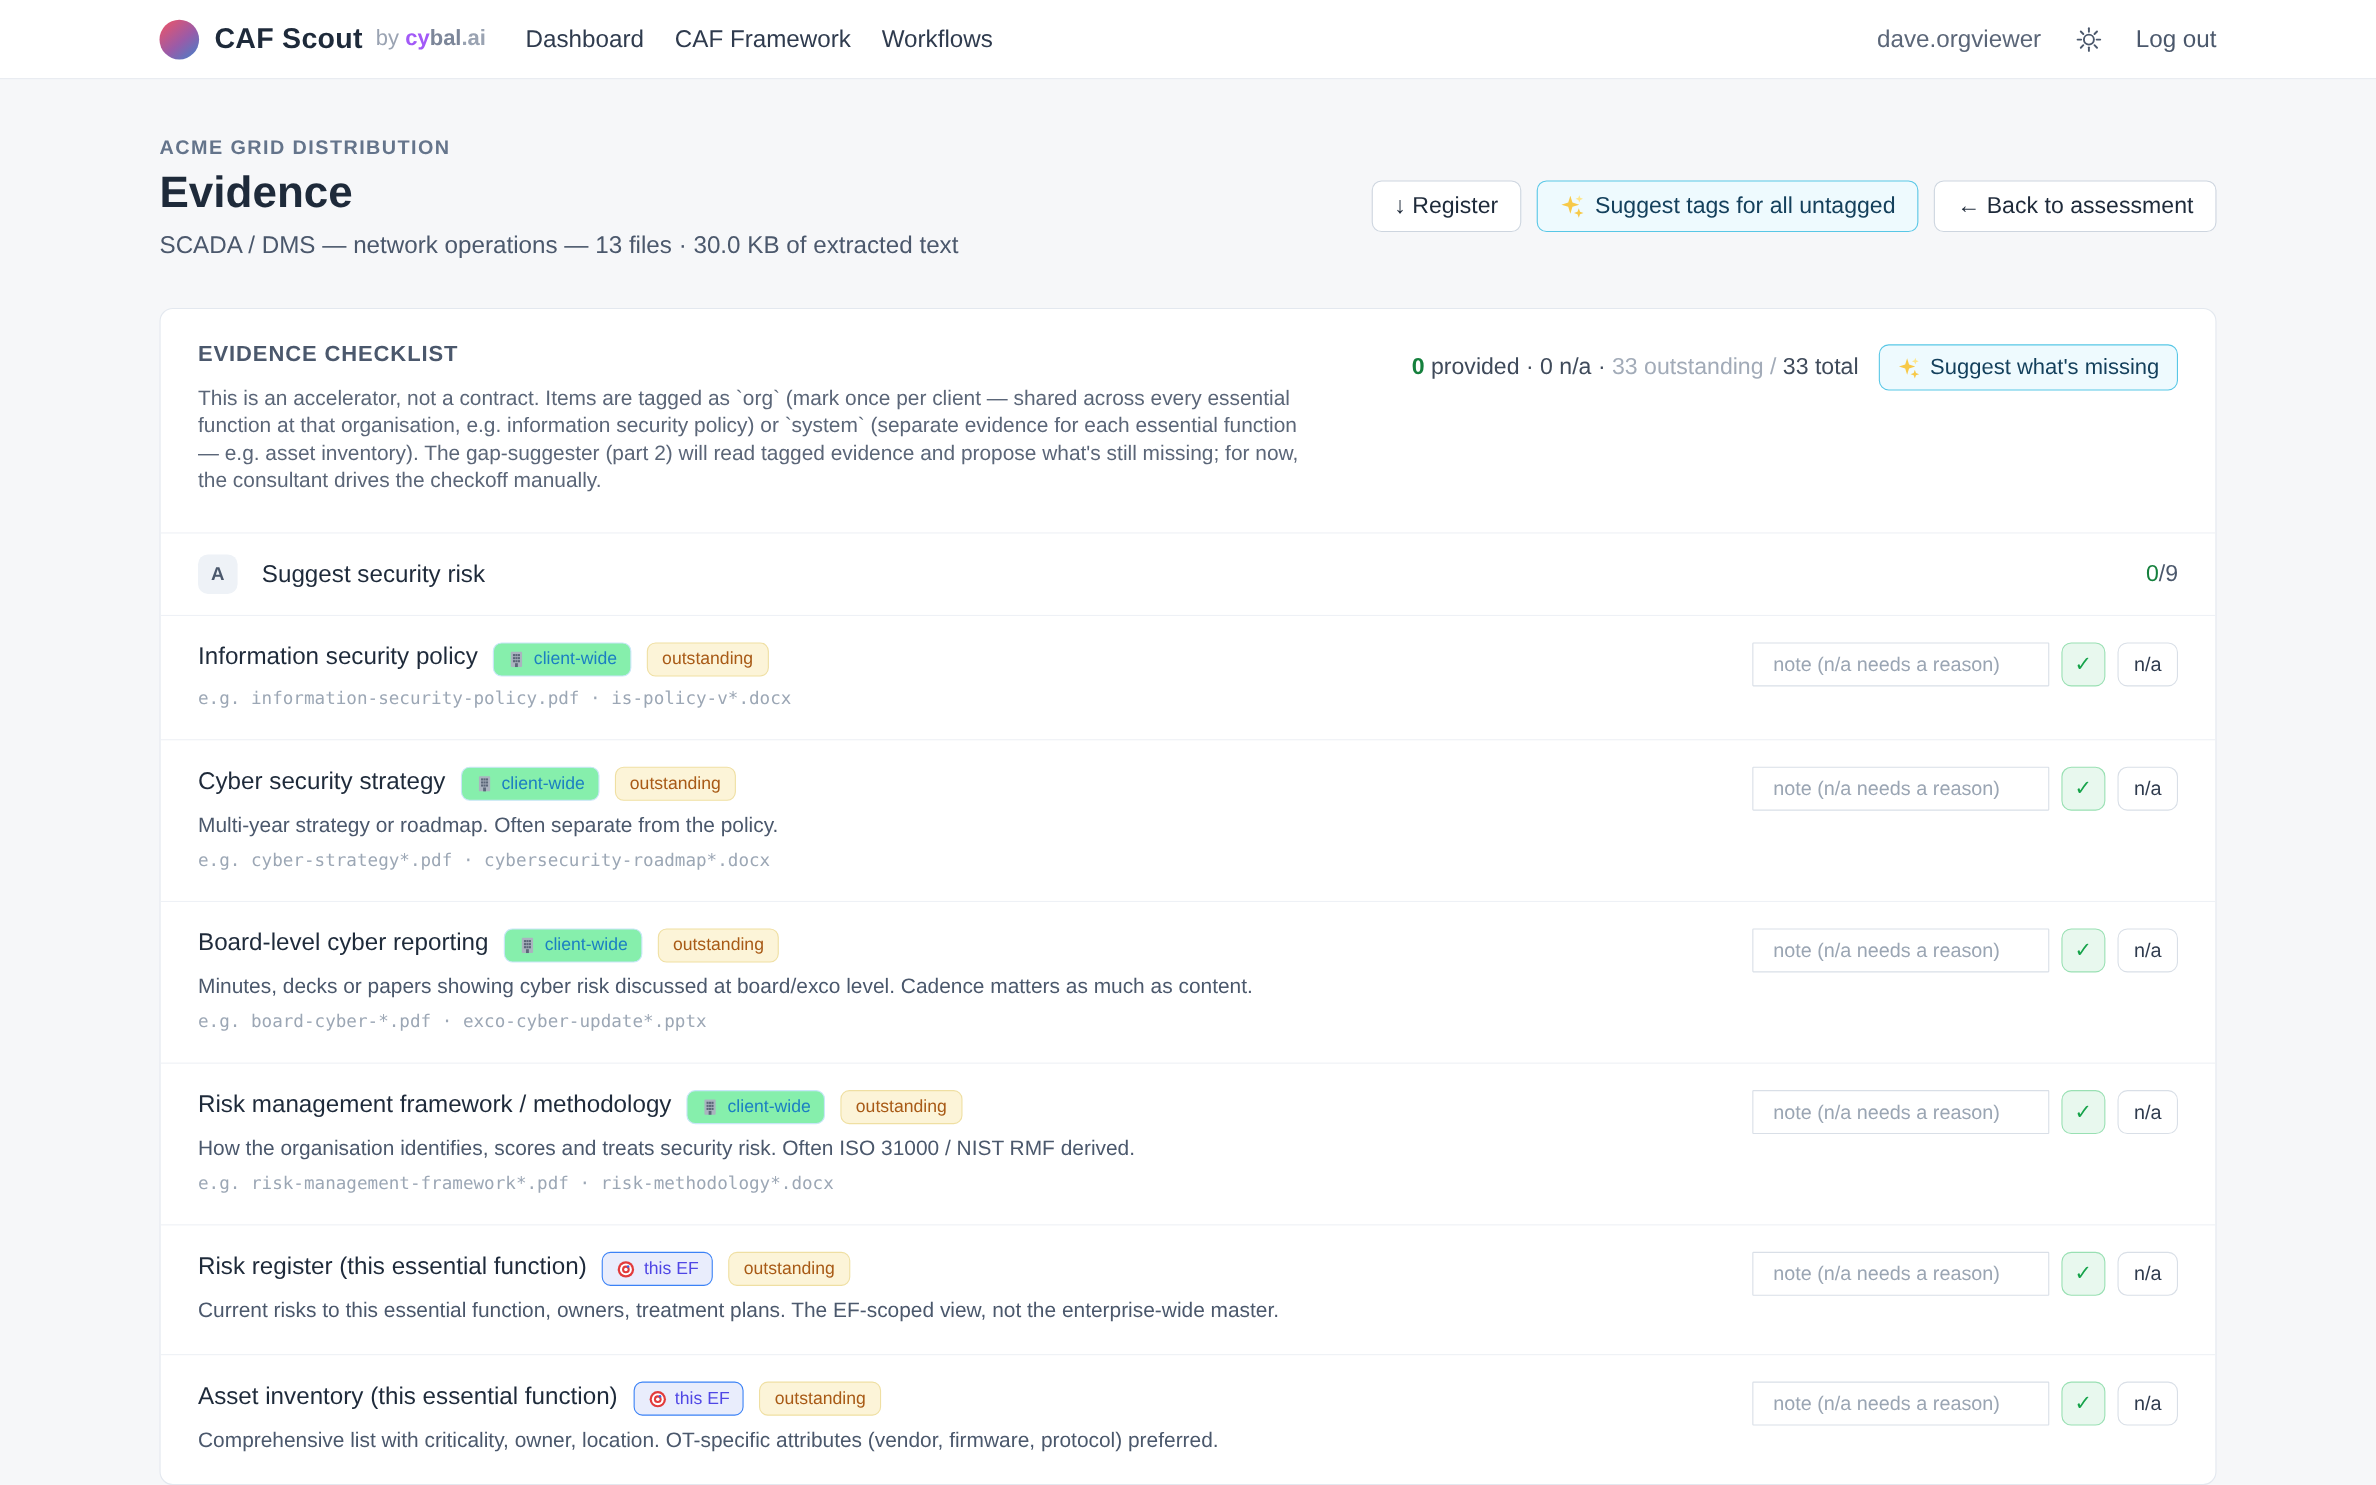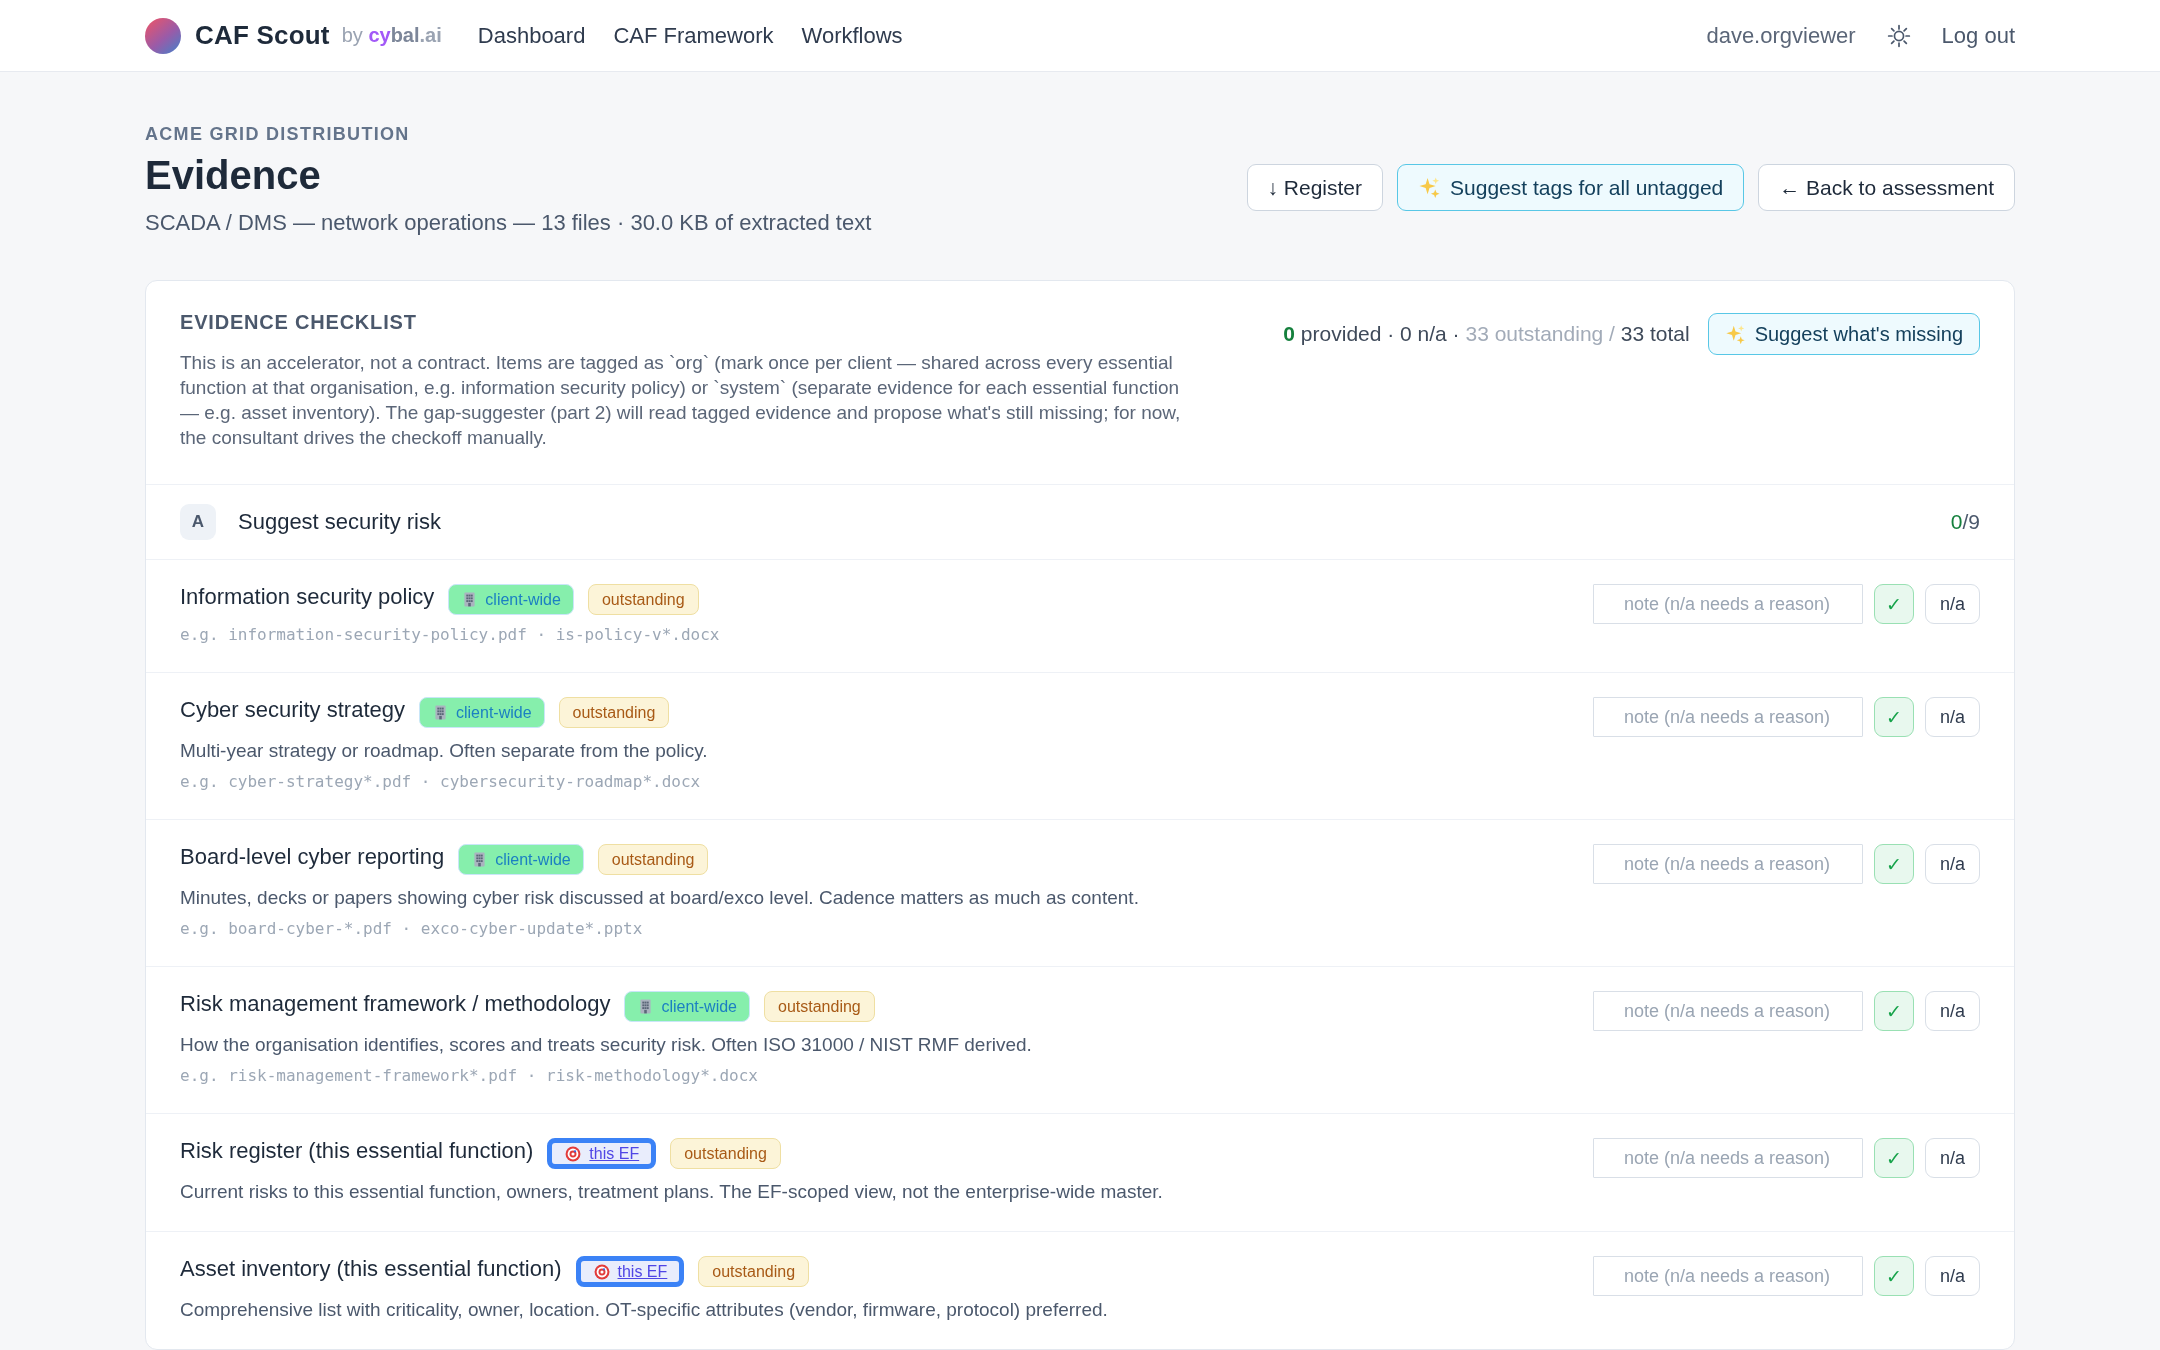--- a/index.html
+++ b/index.html
@@ -76,34 +76,34 @@
     display: flex; justify-content: space-between; align-items: flex-start;
     padding: 24px 34px 28px; border-top: 1px solid #eef1f6;
   }
   .item-title-line { display: flex; gap: 14px; }
   .item-title { font-size: 22px; font-weight: 500; color: #1e2a3a; }
   .tag {
     display: inline-flex; align-items: center; gap: 7px; height: 31px; padding: 0 12px;
     border-radius: 8px; font-size: 16px; font-weight: 500;
   }
   .tag-client { background: #86efac; border: 1px solid #c9e6f8; color: #1b7fc2; }
-  .tag-ef { background: #e9edfc; border: 5px solid #3b82f6; color: #4f46e5; text-decoration: underline; }
+  .tag-ef { background: #e9edfc; border: 1px solid #3b82f6; color: #4f46e5; }
   .tag-icon { display: inline-flex; align-items: center; }
   .status-badge {
     display: inline-flex; align-items: center; height: 31px; padding: 0 13px;
     border-radius: 8px; font-size: 16px; font-weight: 500;
     background: #fcf4d8; border: 1px solid #efdfa2; color: #a85a16;
   }
   .item-desc { font-size: 19px; color: #4b586c; margin-top: 12px; }
   .item-eg { font-family: "DejaVu Sans Mono", "Liberation Mono", monospace; font-size: 16px; color: #9ca7b5; margin-top: 10px; }
 
   .item-controls { display: flex; align-items: center; gap: 11px; flex: 0 0 auto; margin-left: 30px; }
   .note-input {
     width: 270px; height: 40px; border: 1px solid #d9dfe7; border-radius: 1px;
-    font-family: inherit; font-size: 18px; color: #334155; padding: 0 30px; background: #ffffff;
+    font-family: inherit; font-size: 18px; color: #334155; padding: 0 18px; background: #ffffff;
   }
   .note-input::placeholder { color: #9aa5b3; }
   .check-btn {
     width: 40px; height: 40px; border-radius: 9px; background: #e8f8ee;
     border: 1px solid #99e0b3; color: #16a34a; font-size: 19px; cursor: pointer;
     display: inline-flex; align-items: center; justify-content: center; font-family: inherit;
   }
   .na-btn {
     height: 40px; padding: 0 14px; border-radius: 9px; background: #ffffff;
     border: 1px solid #d9dfe7; color: #2f3b4e; font-size: 18px; cursor: pointer; font-family: inherit;

